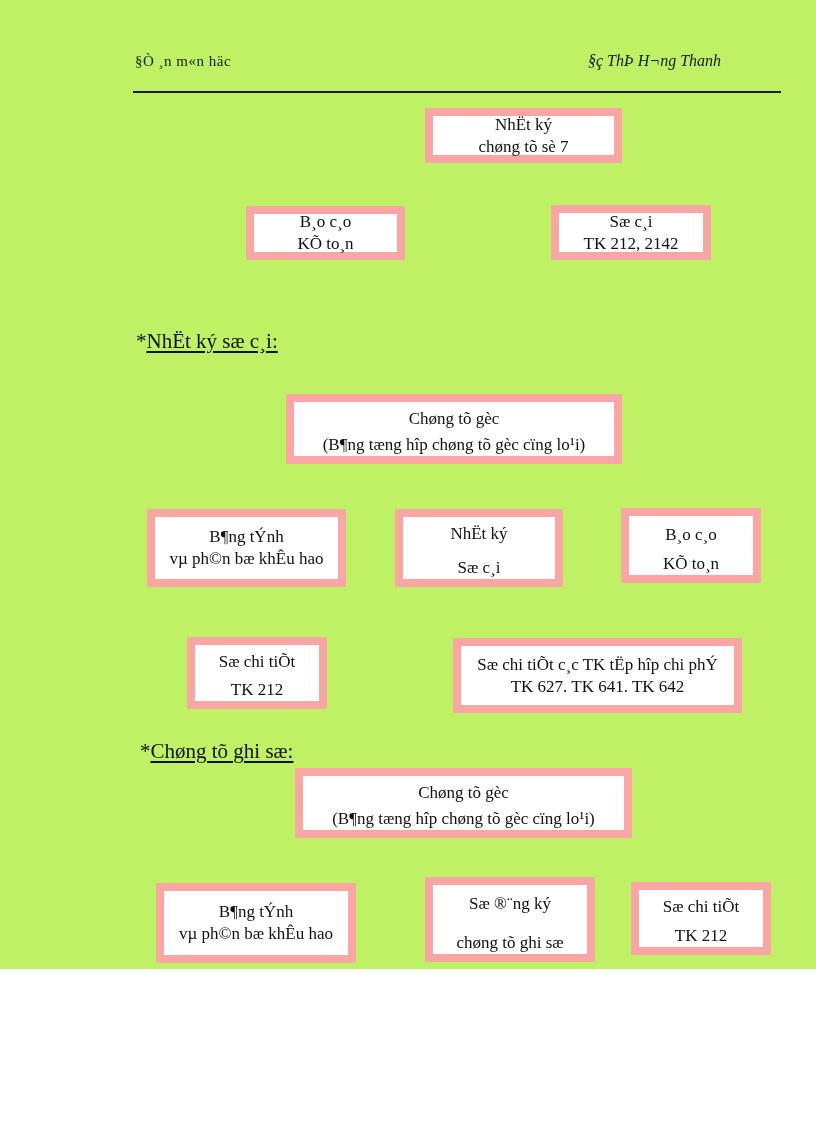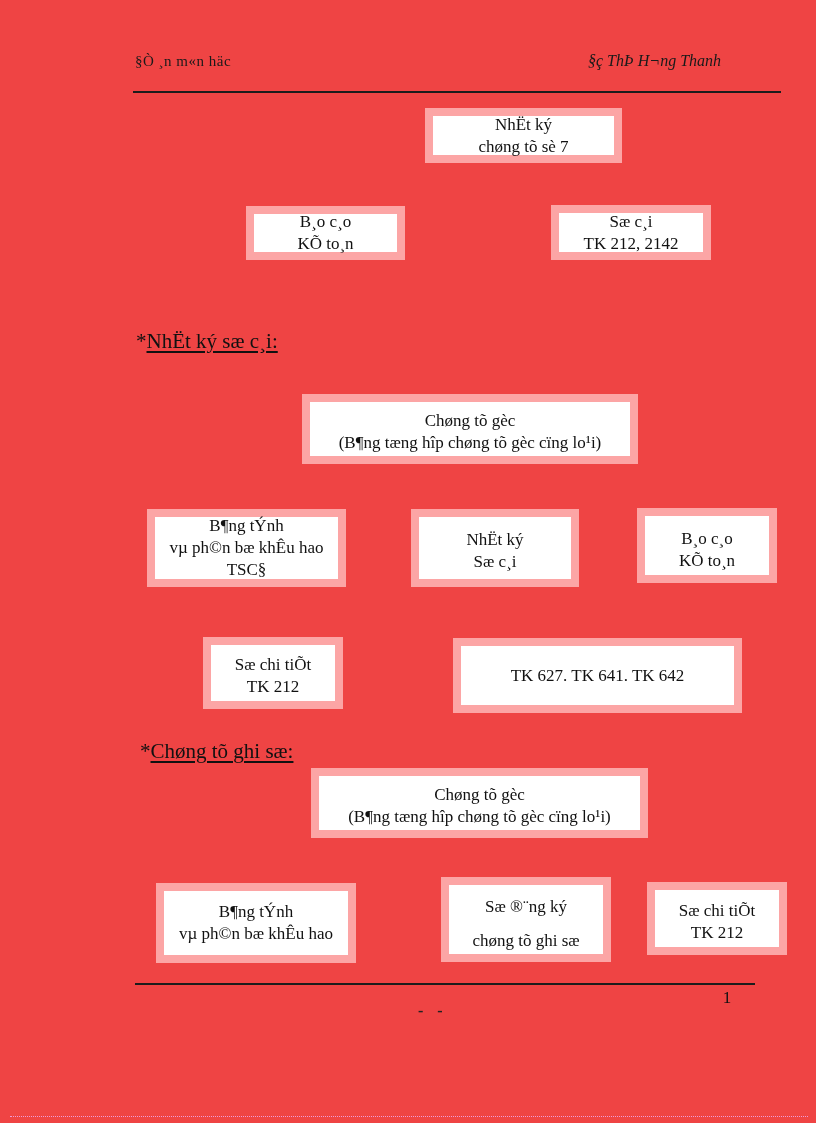--- a/index.html
+++ b/index.html
@@ -1,22 +1,22 @@
 <!DOCTYPE html>
 <html><head>
 <meta charset="utf-8">
 <style>
   * { margin: 0; padding: 0; box-sizing: border-box; }
   html, body { background: #fff; }
   body { font-family: "Liberation Serif", "DejaVu Serif", serif; color: #000; }
   .page {
     position: relative;
     width: 816px;
-    height: 1123px;
-    background: #ef4444;
+    height: 969px;
+    background: #bef264;
     overflow: hidden;
   }
   .abs { position: absolute; }
   .hdr-left {
     left: 135px; top: 53px;
     font-size: 15px;
     letter-spacing: 0.5px;
     color: #1a1a1a;
   }
   .hdr-right {
@@ -37,21 +37,21 @@
     background: #fff;
     text-align: center;
     font-size: 17px;
     line-height: 22px;
     color: #111;
     display: flex;
     flex-direction: column;
     align-items: center;
   }
   .v-center { justify-content: center; }
-  .v-top { justify-content: center; padding-top: 6px; margin-left: 16px; }
+  .v-top { justify-content: space-between; padding-top: 6px; }
   .box span { display: block; width: 100%; }
   .section-heading {
     font-size: 21px;
     color: #111;
   }
   .section-heading .underlined {
     text-decoration: underline;
     text-underline-offset: 3px;
   }
   .page-number {
@@ -103,36 +103,36 @@
   </div>
 
   <div class="box v-top" style="left:286px; top:394px; width:336px; height:70px;">
     <span>Chøng tõ gèc</span>
     <span>(B¶ng tæng hîp chøng tõ gèc cïng lo¹i)</span>
   </div>
 
   <div class="box v-center" style="left:147px; top:509px; width:199px; height:78px;">
     <span>B¶ng tÝnh</span>
     <span>vµ ph©n bæ khÊu hao</span>
-    <span>TSC§</span>
   </div>
   <div class="box v-top" style="left:395px; top:509px; width:168px; height:78px;">
     <span>NhËt ký</span>
     <span>Sæ c¸i</span>
   </div>
   <div class="box v-top" style="left:621px; top:508px; width:140px; height:75px; padding-top:8px;">
     <span>B¸o c¸o</span>
     <span>KÕ to¸n</span>
   </div>
 
   <div class="box v-top" style="left:187px; top:637px; width:140px; height:72px;">
     <span>Sæ chi tiÕt</span>
     <span>TK 212</span>
   </div>
   <div class="box v-center" style="left:453px; top:638px; width:289px; height:75px;">
+    <span>Sæ chi tiÕt c¸c TK tËp hîp chi phÝ</span>
     <span>TK 627. TK 641. TK 642</span>
   </div>
 
   <div class="abs section-heading" style="left:140px; top:739px;">
     <span style="display:inline">*</span><span style="display:inline" class="underlined">Chøng tõ ghi  sæ:</span>
   </div>
 
   <div class="box v-top" style="left:295px; top:768px; width:337px; height:70px;">
     <span>Chøng tõ gèc</span>
     <span>(B¶ng tæng hîp chøng tõ gèc cïng lo¹i)</span>

